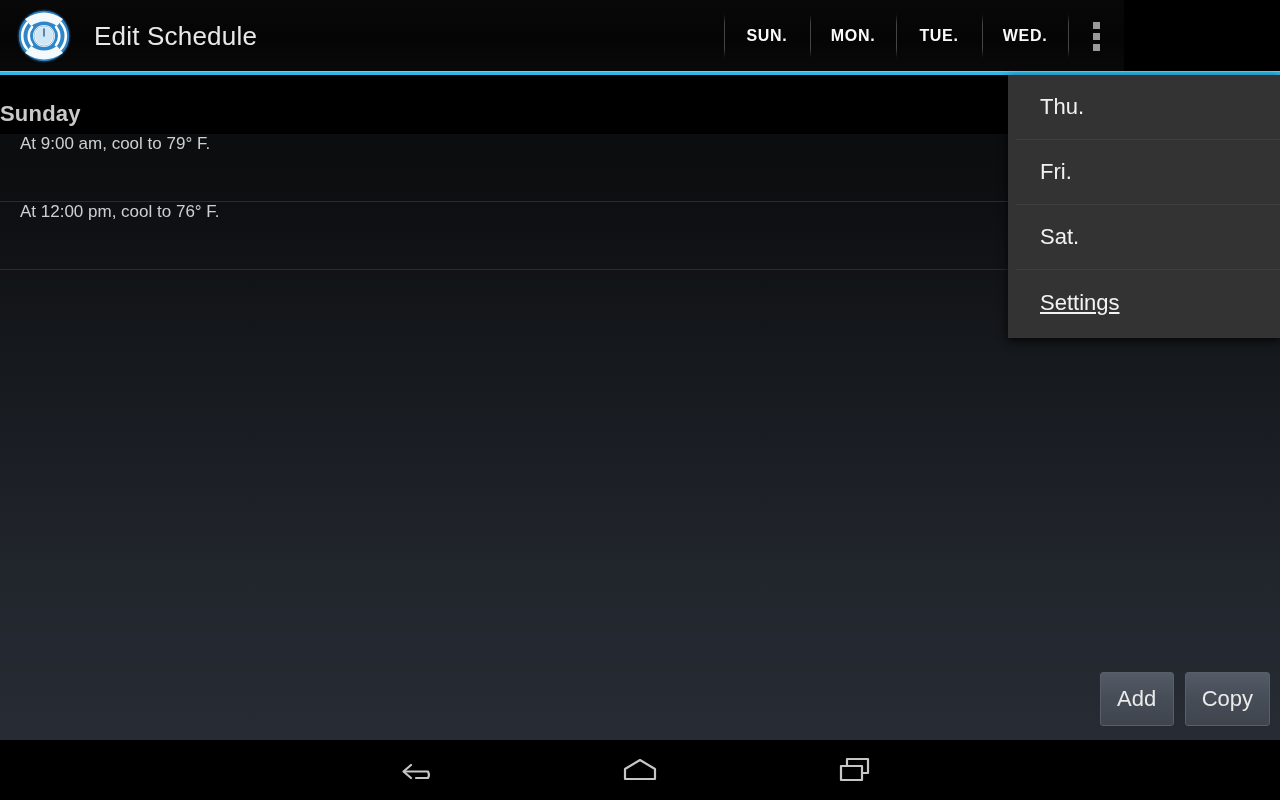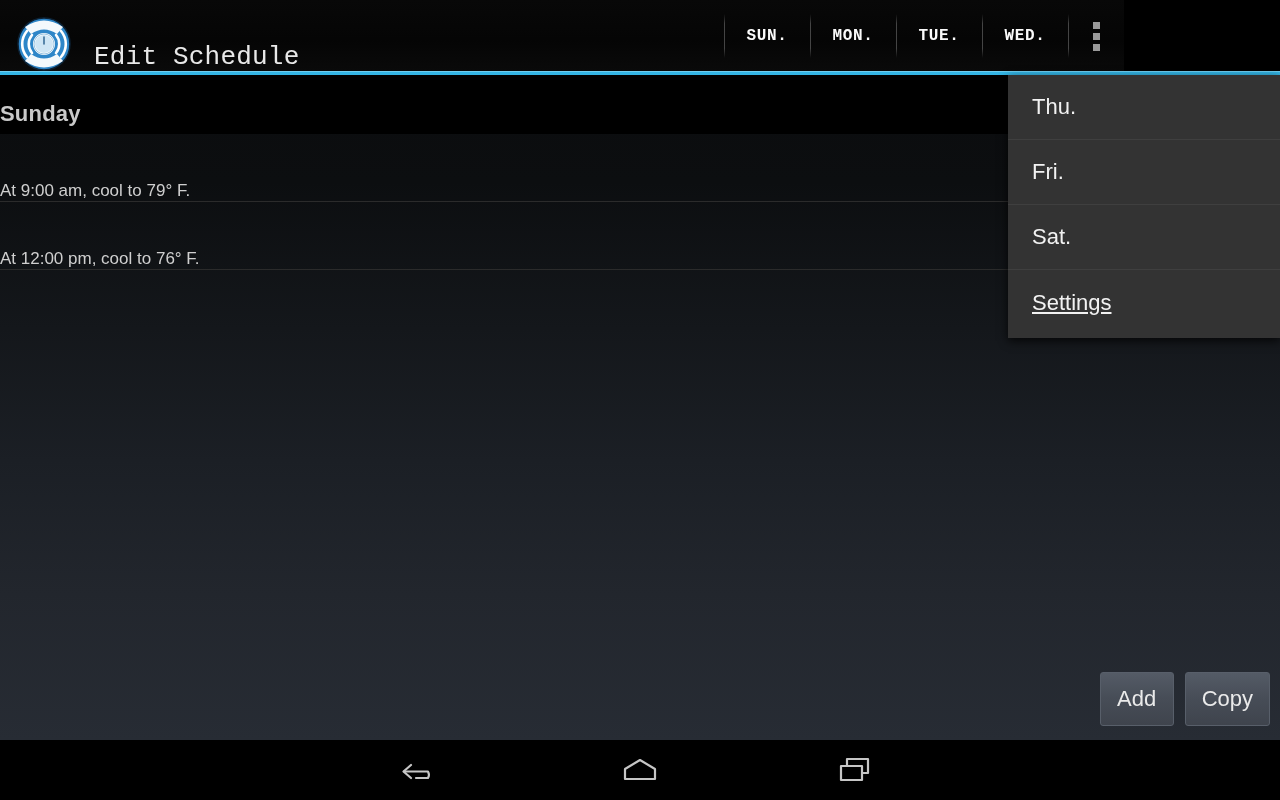--- a/index.html
+++ b/index.html
@@ -14,21 +14,21 @@
     position:relative;
     width:1280px; height:800px;
     background:#000;
   }
 
   
   .action-bar {
     position:absolute; left:0; top:0;
     width:1124px; height:72px;
     background:linear-gradient(180deg,#080808 0%, #050505 55%, #0a0a0a 100%);
-    display:flex; align-items:flex-end;font-family:Liberation Mono, monospace;
+    display:flex; align-items:center;
   }
   .app-icon {
     width:56px; height:56px;
     margin-left:16px;
     flex:0 0 auto;
     position:relative;
   }
   .app-icon svg { display:block; width:56px; height:56px; }
   .app-title {
     margin-left:22px;
@@ -110,21 +110,22 @@
     color:#c9c9c9;
     font-size:22px;
     font-weight:bold;
     letter-spacing:0.2px;
     background:#000;
   }
 
   .sched-list { width:100%; }
   .sched-row {
     height:68px;
-    display:flex; align-items:flex-end;
+    display:flex; align-items:flex-start;
+    padding-left:20px;
     color:#cfcfcf;
     font-size:17px;
     border-bottom:1px solid #2b2b2b;
     cursor:pointer;
   }
 
   
   .btn-bar {
     position:absolute; right:10px; bottom:14px;
     display:flex; gap:11px;
@@ -142,20 +143,21 @@
   }
 
   
   .dropdown {
     position:absolute; left:1008px; top:75px;
     width:272px;
     background:#333333;
     box-shadow:0 3px 9px rgba(0,0,0,0.75);
     z-index:30;
     padding-bottom:3px;
+    padding-left:8px;
   }
   .dd-item {
     height:65px;
     display:flex; align-items:center;
     padding-left:24px;
     color:#f2f2f2;
     font-size:22px;
     border-bottom:1px solid #3f3f3f;
     cursor:pointer;
   }

